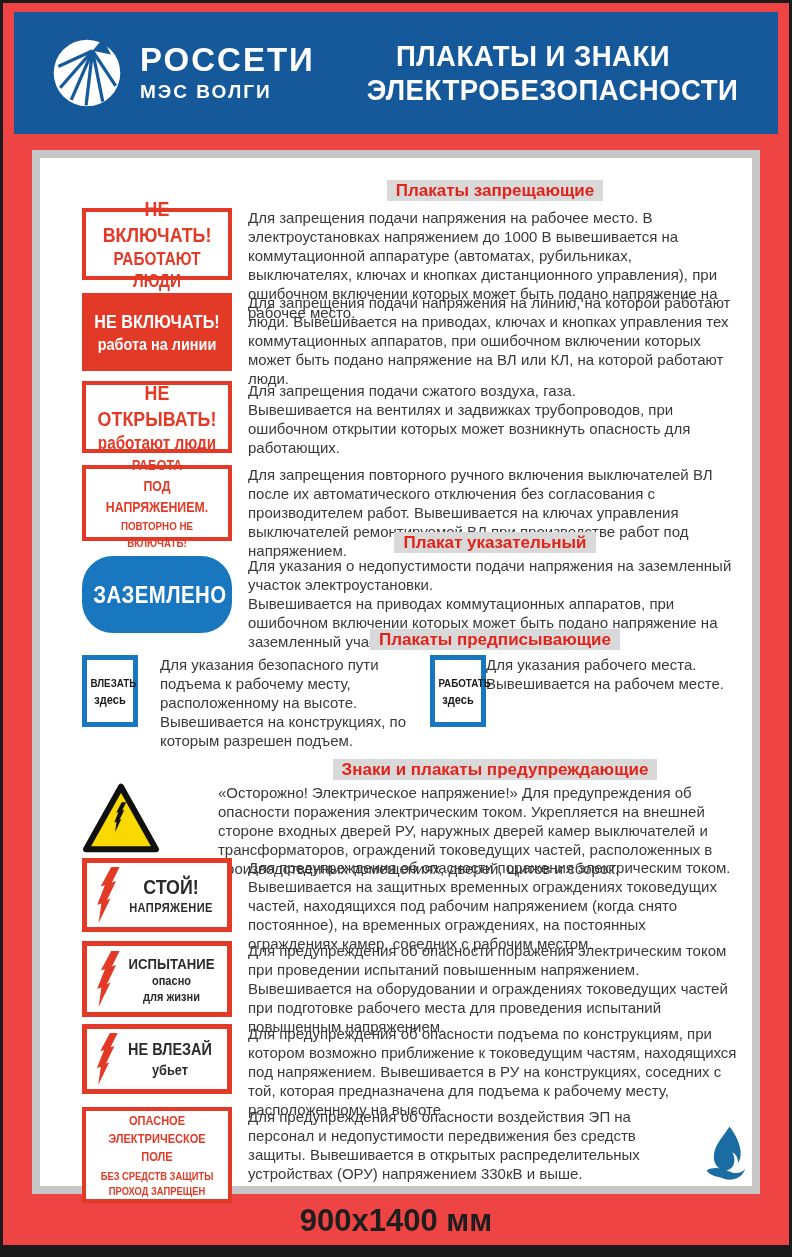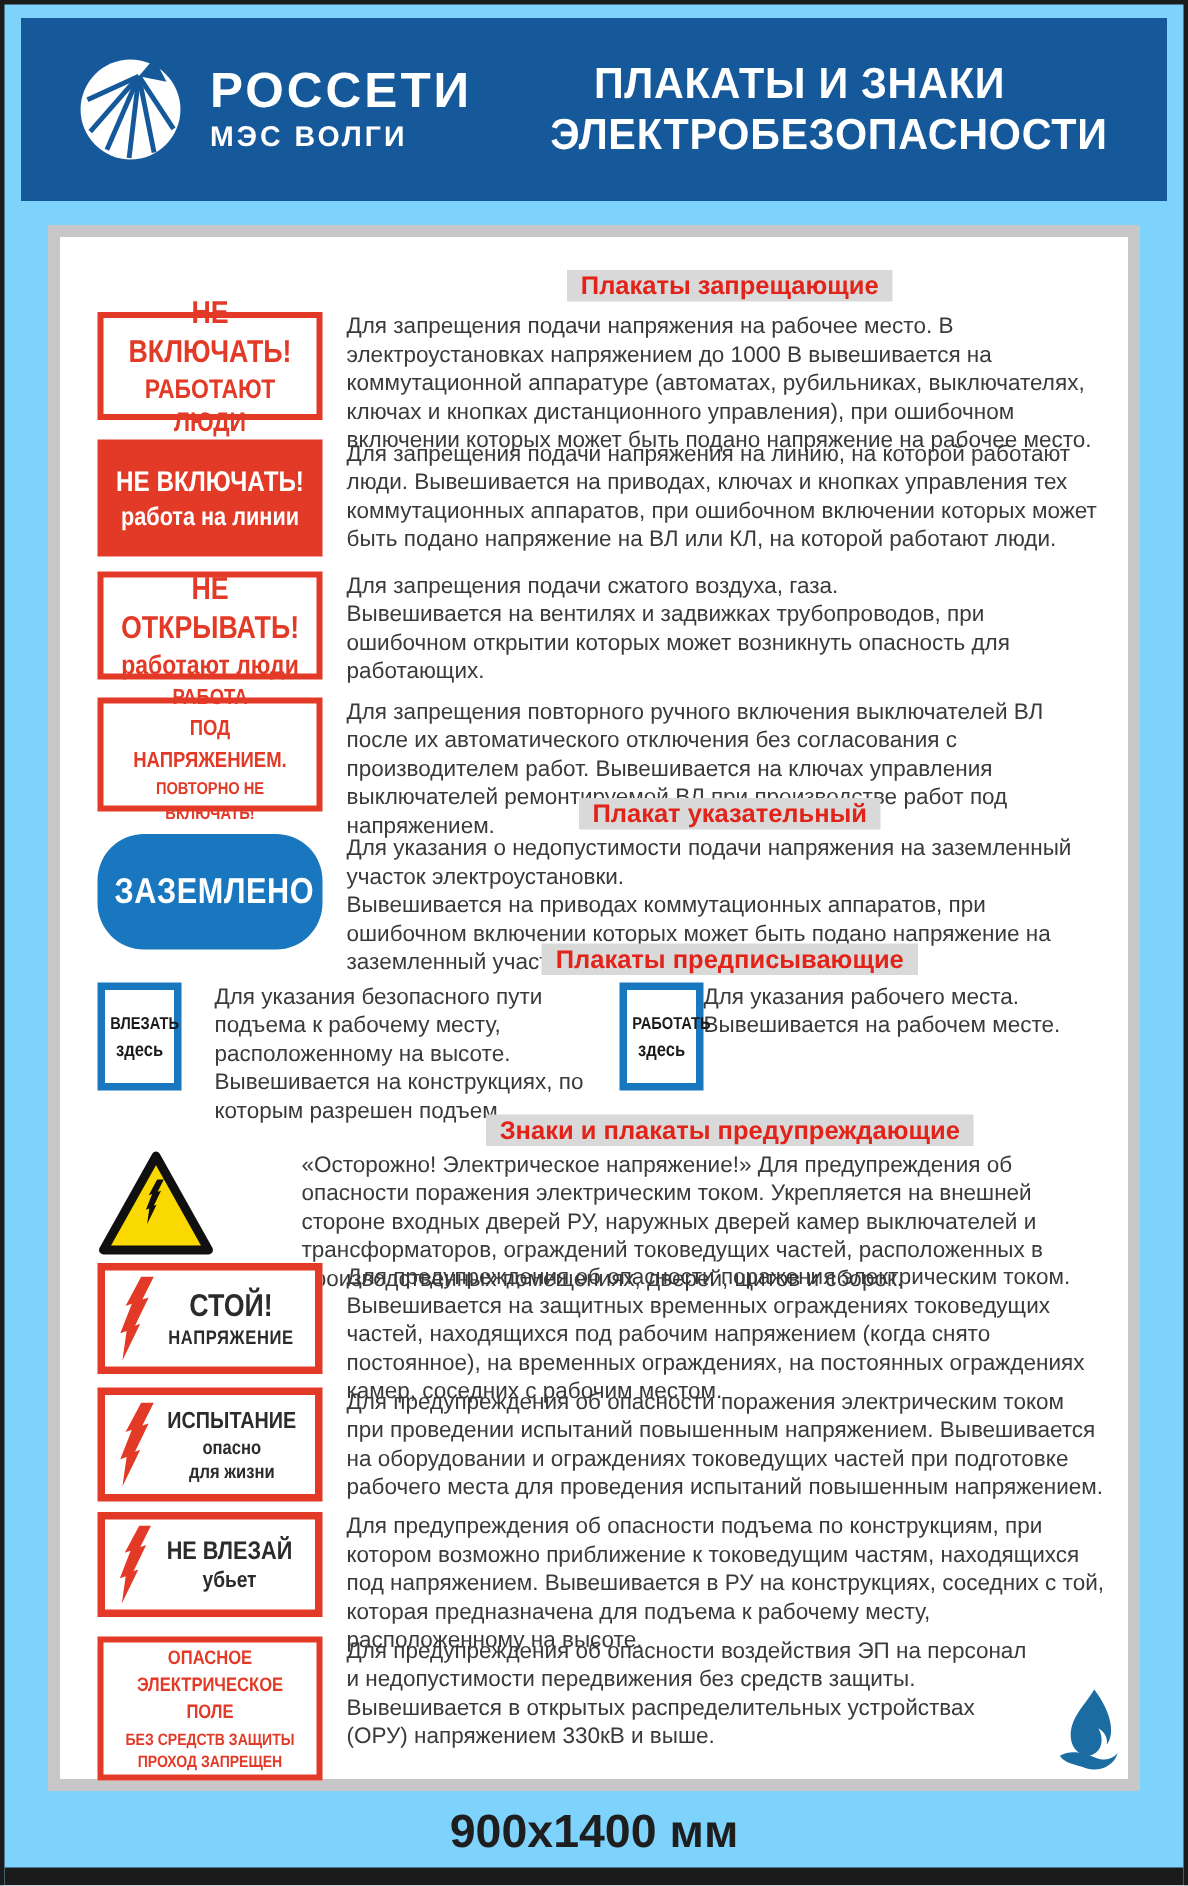--- a/index.html
+++ b/index.html
@@ -1,39 +1,39 @@
 <!DOCTYPE html>
 <html><head>
 <meta charset="utf-8">
 <style>
   html,body{margin:0;padding:0;background:#fff;}
   body{font-family:"Liberation Sans","DejaVu Sans",sans-serif;}
   .page{position:relative;width:792px;height:1257px;box-sizing:border-box;
-        background:#7dd3fc;border:3px solid #1b1b1b;border-bottom:none;overflow:hidden;}
+        background:#ef4444;border:3px solid #1b1b1b;border-bottom:none;overflow:hidden;}
   .bottombar{position:absolute;left:0;right:0;bottom:0;height:12px;background:#1b1b1b;}
 
   
   .header{position:absolute;left:11px;right:11px;top:9px;height:122px;
           background:#15599b;display:flex;align-items:center;}
   .logo{margin-left:36px;width:74px;height:74px;flex:0 0 auto;}
   .brand{margin-left:16px;color:#fff;}
   .brand-name{font-size:33px;font-weight:800;letter-spacing:2px;line-height:36px;}
   .brand-sub{font-size:19px;font-weight:700;letter-spacing:2px;line-height:24px;margin-top:2px;}
   .title-block{position:absolute;right:70px;top:50%;transform:translateY(-50%);
                width:350px;text-align:center;color:#fff;font-weight:600;}
   .title-line{font-size:29px;line-height:34px;transform:scaleX(.95);transform-origin:center;letter-spacing:.5px;}
 
   
   .frame{position:absolute;left:29px;top:147px;width:728px;height:1044px;box-sizing:border-box;
-         border:8px solid #c7c7c7;background:#fff;padding:22px 14px 0 25px;}
+         border:8px solid #c7c7c7;background:#fff;padding:22px 14px 0 42px;}
 
   .label-row{text-align:center;padding-left:170px;}
   .label{display:inline-block;background:#d9d9d9;color:#e2231a;font-size:17px;font-weight:700;
          line-height:21px;padding:0 9px;}
-  .lr2{margin-top:-5px;} .lr3{margin-top:-5px;} .lr4{margin-top:4px;}
+  .lr2{margin-top:-5px;} .lr3{margin-top:-5px;} .lr4{margin-top:20px;}
 
   .row{display:flex;align-items:flex-start;}
   .r1{height:84px;margin-top:7px}.r2{height:88px;margin-top:1px}.r3{height:84px}
   .r4{height:72px}.r5{height:78px;margin-top:3px}.r6{height:84px;margin-top:5px}
   .r7{height:72px;margin-top:3px}.r8{height:78px;margin-top:3px}.r9{height:76px;margin-top:5px}
   .r10{height:76px;margin-top:7px}.r11{height:84px;margin-top:7px}
   .sign-col{flex:0 0 150px;margin-right:16px;}
   .desc{flex:1;font-size:15px;line-height:19px;color:#3a3a3a;}
   .cond{transform:scaleX(.85);transform-origin:center;width:100%;text-align:center;}
 

